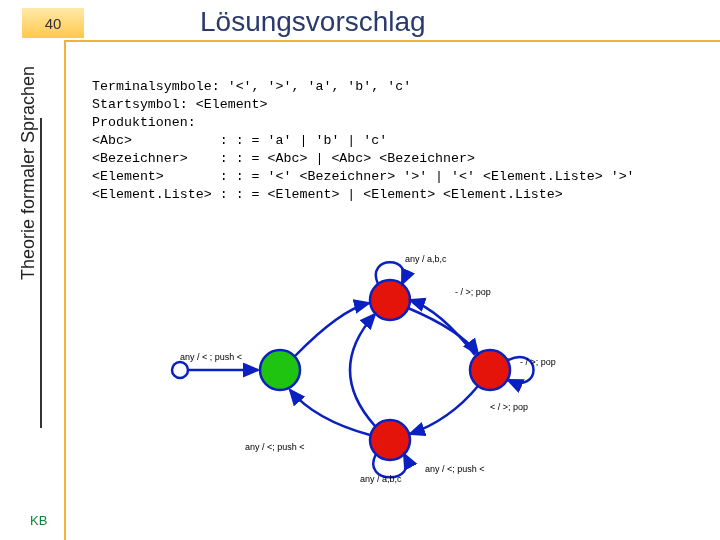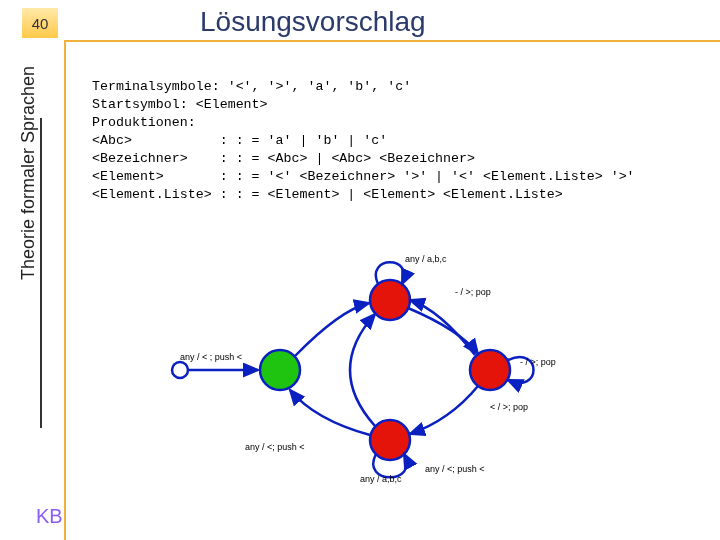--- a/index.html
+++ b/index.html
@@ -1,21 +1,21 @@
 <!DOCTYPE html>
 <html><head>
 <meta charset="utf-8">
 <style>
   * { box-sizing: border-box; margin: 0; padding: 0; }
   html, body { width: 720px; height: 540px; font-family: Arial, Helvetica, sans-serif; background: #fff; overflow: hidden; }
   .slide { position: relative; width: 720px; height: 540px; }
 
   .page-num {
     position: absolute; left: 22px; top: 8px;
-    width: 36px; height: 30px;
+    width: 62px; height: 30px;
     background: linear-gradient(#ffe9a8, #ffc94a);
     display: flex; align-items: center; justify-content: center;
     font-size: 15px; color: #333;
   }
 
   .title {
     position: absolute; left: 200px; top: 6px;
     font-size: 28px; color: #2a3a6a; font-family: "Trebuchet MS", Arial, sans-serif;
   }
 
@@ -33,22 +33,22 @@
     transform: rotate(-90deg); transform-origin: left top;
     font-size: 18px; color: #222; white-space: nowrap;
     width: 300px;
   }
   .side-underline {
     position: absolute; left: 40px; top: 118px;
     width: 2px; height: 310px; background: #333;
   }
 
   .kb {
-    position: absolute; left: 36px; bottom: 12px;
-    font-size: 20px; color: #8b5cf6;
+    position: absolute; left: 30px; bottom: 12px;
+    font-size: 13px; color: #15803d;
   }
 
   .grammar {
     position: absolute; left: 92px; top: 78px; right: 8px;
     font-family: "Courier New", monospace;
     font-size: 13.3px; color: #000; line-height: 1.35;
     white-space: pre;
   }
 
   .diagram {

